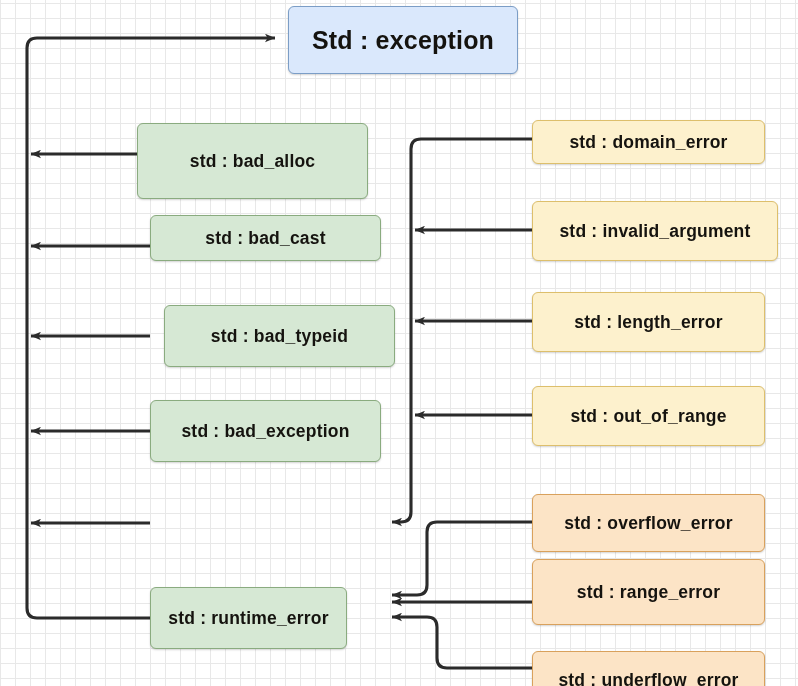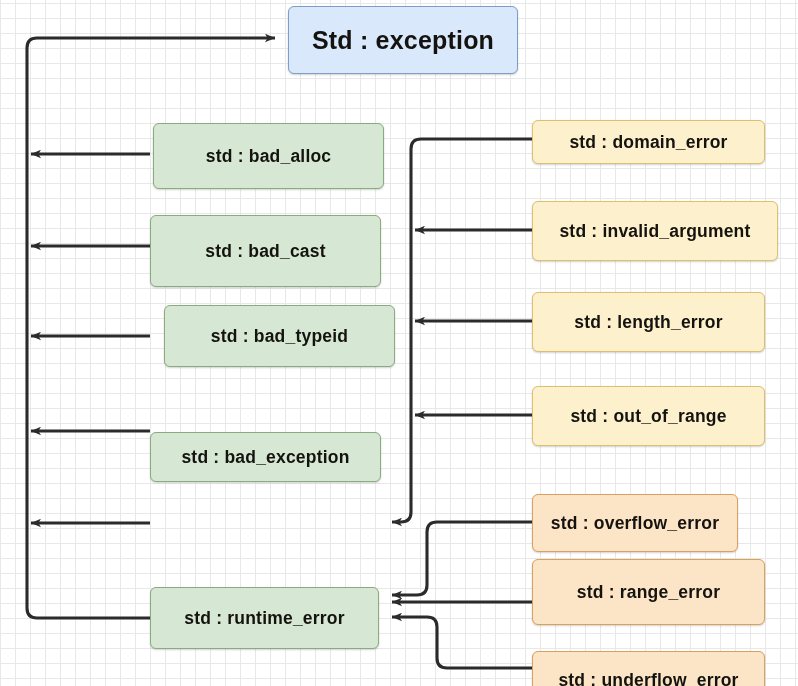--- a/index.html
+++ b/index.html
@@ -101,58 +101,58 @@
       <path d="M 532,522 L 437,522 Q 427,522 427,532 L 427,585 Q 427,595 417,595 L 392,595" marker-end="url(#arrowhead)"></path>
       <path d="M 532,602 L 392,602" marker-end="url(#arrowhead)"></path>
       <path d="M 532,668 L 447,668 Q 437,668 437,658 L 437,627 Q 437,617 427,617 L 392,617" marker-end="url(#arrowhead)"></path>
     </g>
   </svg>
 
   <div class="node node-root" style="left:288px; top:6px; width:230px; height:68px;">
     <span>Std : exception</span>
   </div>
 
-  <div class="node node-green" style="left:153px; top:123px; width:231px; height:66px;">
+  <div class="node node-green" style="left:137px; top:123px; width:231px; height:76px;">
     <span>std : bad_alloc</span>
   </div>
 
-  <div class="node node-green" style="left:150px; top:215px; width:231px; height:72px;">
+  <div class="node node-green" style="left:150px; top:215px; width:231px; height:46px;">
     <span>std : bad_cast</span>
   </div>
 
   <div class="node node-green" style="left:164px; top:305px; width:231px; height:62px;">
     <span>std : bad_typeid</span>
   </div>
 
-  <div class="node node-green" style="left:150px; top:400px; width:231px; height:50px;margin-top:32px;">
+  <div class="node node-green" style="left:150px; top:400px; width:231px; height:62px;">
     <span>std : bad_exception</span>
   </div>
 
 
-  <div class="node node-green" style="left:150px; top:587px; width:229px; height:62px;">
+  <div class="node node-green" style="left:150px; top:587px; width:197px; height:62px;">
     <span>std : runtime_error</span>
   </div>
 
   <div class="node node-yellow" style="left:532px; top:120px; width:233px; height:44px;">
     <span>std : domain_error</span>
   </div>
 
   <div class="node node-yellow" style="left:532px; top:201px; width:246px; height:60px;">
     <span>std : invalid_argument</span>
   </div>
 
   <div class="node node-yellow" style="left:532px; top:386px; width:233px; height:60px;">
     <span>std : out_of_range</span>
   </div>
 
   <div class="node node-yellow" style="left:532px; top:292px; width:233px; height:60px;">
     <span>std : length_error</span>
   </div>
 
-  <div class="node node-orange" style="left:532px; top:494px; width:206px; height:58px;">
+  <div class="node node-orange" style="left:532px; top:494px; width:233px; height:58px;">
     <span>std : overflow_error</span>
   </div>
 
   <div class="node node-orange" style="left:532px; top:559px; width:233px; height:66px;">
     <span>std : range_error</span>
   </div>
 
   <div class="node node-orange" style="left:532px; top:651px; width:233px; height:58px;">
     <span>std : underflow_error</span>
   </div>

